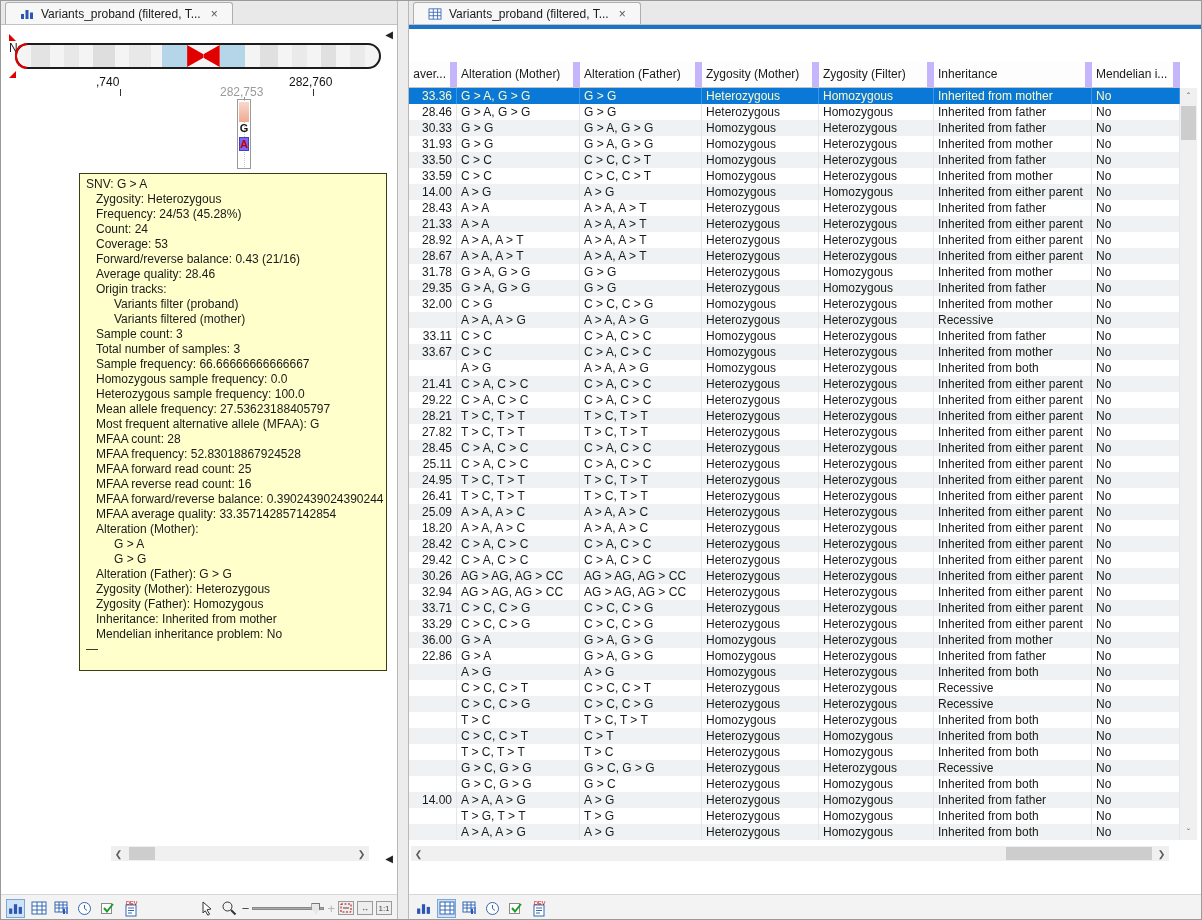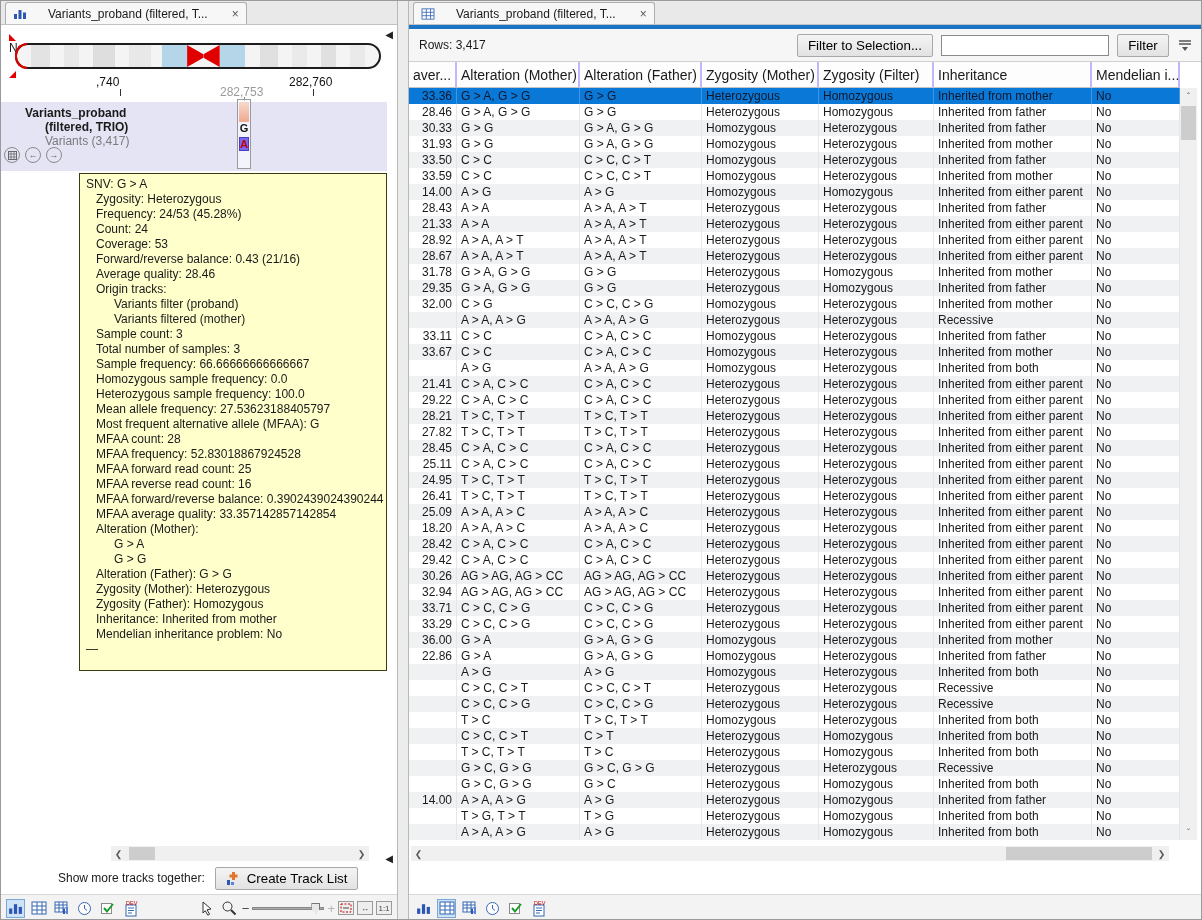--- a/index.html
+++ b/index.html
@@ -4,21 +4,21 @@
 <style>
   *{box-sizing:border-box;margin:0;padding:0}
   html,body{width:1202px;height:920px;overflow:hidden}
   body{font-family:"Liberation Sans",sans-serif;font-size:12px;color:#1a1a1a;background:#f0f0f0;position:relative;border:1px solid #9a9a9a}
   .panel{position:absolute;top:0;height:920px;background:#fff}
   .left{left:0;width:397px;border-right:1px solid #b8b8b8}
   .divider{position:absolute;left:397px;top:0;width:11px;height:920px;background:#ececec;border-right:1px solid #b8b8b8}
   .right{left:408px;width:794px}
   
   .tabbar{height:24px;background:#e9e9e9;border-bottom:1px solid #c2c2c2;display:flex;align-items:flex-end}
-  .tab{margin-left:4px;height:22px;background:#f7f7f7;border:1px solid #aeaeae;border-bottom:none;border-radius:3px 3px 0 0;display:flex;align-items:center;gap:21px;padding:0 7px;white-space:nowrap}
+  .tab{margin-left:4px;height:22px;background:#f7f7f7;border:1px solid #aeaeae;border-bottom:none;border-radius:3px 3px 0 0;display:flex;align-items:center;gap:7px;padding:0 14px;white-space:nowrap}
   .tab .x{color:#555;font-size:12px;margin-left:3px;cursor:default}
   .pbody{position:absolute;top:24px;left:0;right:0;bottom:0;background:#fff}
   
   .chrom{position:absolute;left:14px;top:18px;width:366px;height:26px;border:2px solid #1c1c1c;border-radius:13px;background:#f4f4f4;overflow:hidden}
   .band{position:absolute;top:0;bottom:0}
   .chromsel{position:absolute;left:14px;top:18px;width:12px;height:26px;border:2px solid #e00000;border-right:none;border-radius:13px 0 0 13px}
   .flag{position:absolute;width:0;height:0;border-style:solid}
   .flag.up{border-width:0 7px 7px 0;border-color:transparent #e00000 transparent transparent;transform:rotate(180deg)}
   .flag.dn{border-width:7px 7px 0 0;border-color:#e00000 transparent transparent transparent;transform:rotate(180deg)}
   .rlbl{position:absolute;font-size:12px;color:#111}
@@ -55,25 +55,25 @@
   .tbi.sel{border:1px solid #7aa7d9;background:#cfe3f7}
   .zoomctl{display:flex;align-items:center;gap:3px;margin-left:auto}
   .slider{width:72px;height:3px;background:#aaa;border:1px solid #888;position:relative}
   .sthumb2{position:absolute;top:-5px;width:9px;height:11px;background:#e8e8e8;border:1px solid #777;clip-path:polygon(0 0,100% 0,100% 60%,50% 100%,0 60%)}
   .minibtn{border:1px solid #9a9a9a;background:#eee;font-size:8px;height:14px;min-width:16px;display:flex;align-items:center;justify-content:center;color:#444}
   
   .blueline{position:absolute;left:0;top:0;right:0;height:4px;background:#1b74c5}
   .rtoolbar{position:absolute;left:0;top:4px;right:0;height:33px;background:#f6f6f6;border-bottom:1px solid #cfcfcf;display:flex;align-items:center;padding:0 10px;gap:8px}
   .rtoolbar input{width:168px;height:21px;border:1px solid #8a8a8a;background:#fff;padding:0 4px;font-size:12px}
   .thead{position:absolute;left:0;top:37px;height:26px;display:flex;background:#fdfdfd;border-bottom:1px solid #c3c3c3}
-  .th{padding:5px 4px 0 4px;border-right:2px solid #c4b5fd;white-space:nowrap;overflow:hidden;font-size:14px}
+  .th{padding:5px 4px 0 4px;border-right:7px solid #c4b5fd;white-space:nowrap;overflow:hidden;font-size:12px}
   .tbody{position:absolute;left:0;top:63px}
   .tr{display:flex;height:16px;background:#fff}
   .tr.alt{background:#f0f1f2}
-  .tr.sel{background:#0a78d7;color:#0f172a}
+  .tr.sel{background:#0a78d7;color:#fef9c3}
   .td{padding:0 4px;line-height:16px;font-size:12px;border-right:1px solid #e4e6e8;white-space:nowrap;overflow:hidden}
   .tr.sel .td{border-right-color:#3c96e6}
   .c0{width:48px;text-align:right}.c1{width:123px}.c2{width:122px}.c3{width:117px}.c4{width:115px}.c5{width:158px}.c6{width:88px}
   .collapse{position:absolute;color:#222;font-size:10px;cursor:default}
   .navlbl{position:absolute;left:8px;top:16px}
   svg{display:block}
 </style>
 </head>
 <body>
 
@@ -113,33 +113,20 @@
     <div class="flag up" style="left:8px;top:9px"></div>
     <div class="flag dn" style="left:8px;top:46px"></div>
 
     <div class="rlbl" style="left:95px;top:50px">,740</div>
     <div class="rlbl" style="left:288px;top:50px">282,760</div>
     <div class="rlbl gray" style="left:219px;top:60px">282,753</div>
     <div class="tick" style="left:119px;top:64px"></div>
     <div class="tick" style="left:312px;top:64px"></div>
     <div class="dotline" style="left:243px;top:72px;height:72px"></div>
 
-    <div class="trackarea">
-      <div class="t1">Variants_proband</div>
-      <div class="t2">(filtered, TRIO)</div>
-      <div class="t3">Variants (3,417)</div>
-      <span class="cir" style="left:3px;top:45px">
-          <svg width="9" height="9" viewBox="0 0 9 9">
-            <rect x="0.5" y="0.5" width="8" height="8" fill="none" stroke="#6a6a6a"></rect>
-            <path d="M0 3h9M0 6h9M3 0v9M6 0v9" stroke="#6a6a6a" stroke-width="0.8"></path>
-          </svg>
-        </span>
-      <span class="cir" style="left:24px;top:45px">←</span>
-      <span class="cir" style="left:45px;top:45px">→</span>
-    </div>
 
     <div class="varbox">
       <div class="sal"></div>
       <div class="ref">G</div>
       <div class="alt">A</div>
     </div>
 
     <div class="tooltip">
       <div>
           <div class="tline i0">SNV: G &gt; A</div>
@@ -179,34 +166,20 @@
 
     <div class="hscroll" style="left:110px;top:821px;width:258px">
       <span class="sbtn">❮</span>
       <span class="strack">
           <span class="sthumb" style="left:3px;width:26px"></span>
         </span>
       <span class="sbtn">❯</span>
     </div>
     <span class="collapse" style="right:4px;top:828px">◀</span>
 
-    <div class="btmrow" style="top:840px;height:26px;padding-left:57px;gap:10px">
-      <span>Show more tracks together:</span>
-      <button class="btn">
-        <span>
-            <svg width="15" height="15" viewBox="0 0 15 15">
-              <rect x="1" y="9" width="3" height="5" fill="#2d55b4"></rect>
-              <rect x="5" y="11" width="3" height="3" fill="#5b82d6"></rect>
-              <rect x="6" y="1" width="3" height="8" fill="#e2762c"></rect>
-              <rect x="3.5" y="3.5" width="8" height="3" fill="#e2762c"></rect>
-            </svg>
-          </span>
-        <span>Create Track List</span>
-      </button>
-    </div>
 
     <div class="toolstrip">
       <span class="tbi sel">
           <svg width="15" height="13" viewBox="0 0 14 12">
             <rect x="1" y="6" width="3" height="5" fill="#2d55b4"></rect>
             <rect x="5.5" y="2" width="3" height="9" fill="#2d55b4"></rect>
             <rect x="10" y="4.5" width="3" height="6.5" fill="#2d55b4"></rect>
           </svg>
         </span>
       <span class="tbi">
@@ -286,33 +259,20 @@
             <rect x="1" y="1" width="14" height="12" fill="#fff" stroke="#3567b1"></rect>
             <path d="M1 5h14M1 9h14M6 1v12M11 1v12" stroke="#3567b1" fill="none"></path>
           </svg>
         </span>
       <span>Variants_proband (filtered, T...</span>
       <span class="x">×</span>
     </div>
   </div>
   <div class="pbody">
     <div class="blueline"></div>
-    <div class="rtoolbar">
-      <span>Rows: 3,417</span>
-      <span style="margin-left:auto"></span>
-      <button class="btn">Filter to Selection...</button>
-      <input value="" style="">
-      <button class="btn" style="min-width:52px;justify-content:center">Filter</button>
-      <span>
-          <svg width="16" height="16" viewBox="0 0 16 16">
-            <path d="M2 4h12M2 7h12" stroke="#555" stroke-width="1.5"></path>
-            <path d="M5 10h6l-3 4z" fill="#555"></path>
-          </svg>
-        </span>
-    </div>
 
     <div class="thead">
       <div class="th c0">aver...</div>
       <div class="th c1">Alteration (Mother)</div>
       <div class="th c2">Alteration (Father)</div>
       <div class="th c3">Zygosity (Mother)</div>
       <div class="th c4">Zygosity (Filter)</div>
       <div class="th c5">Inheritance</div>
       <div class="th c6">Mendelian i...</div>
     </div>

